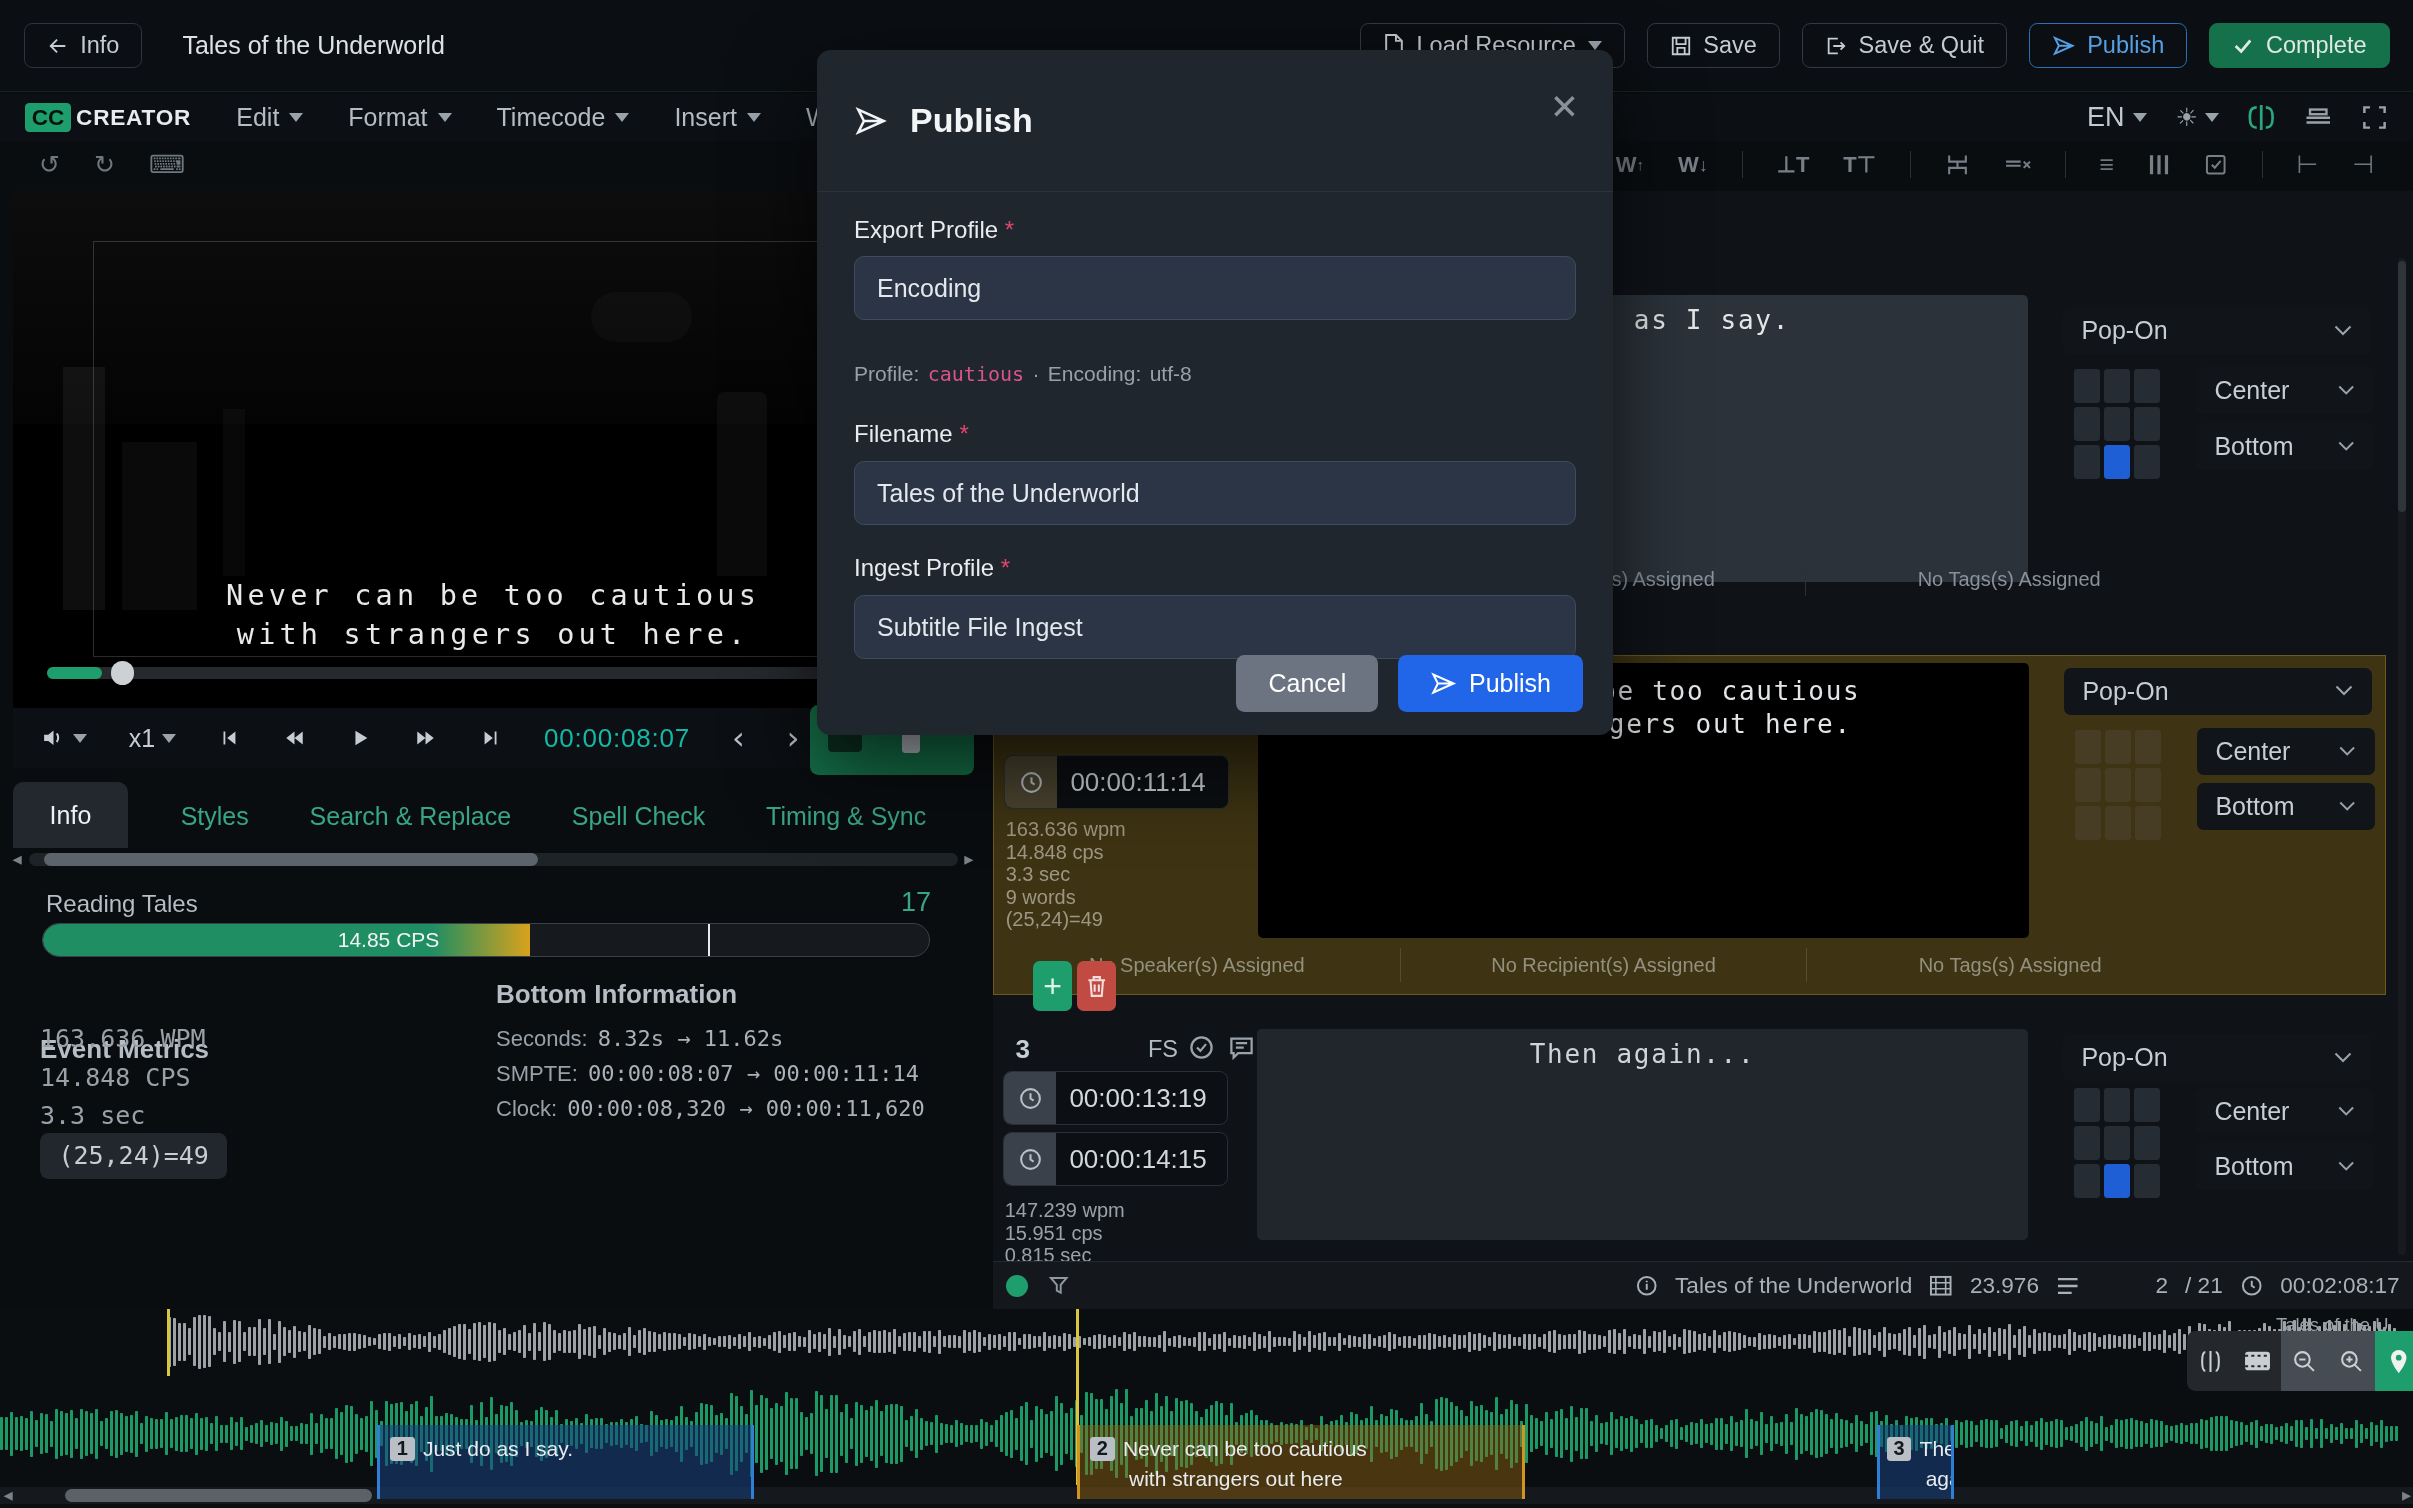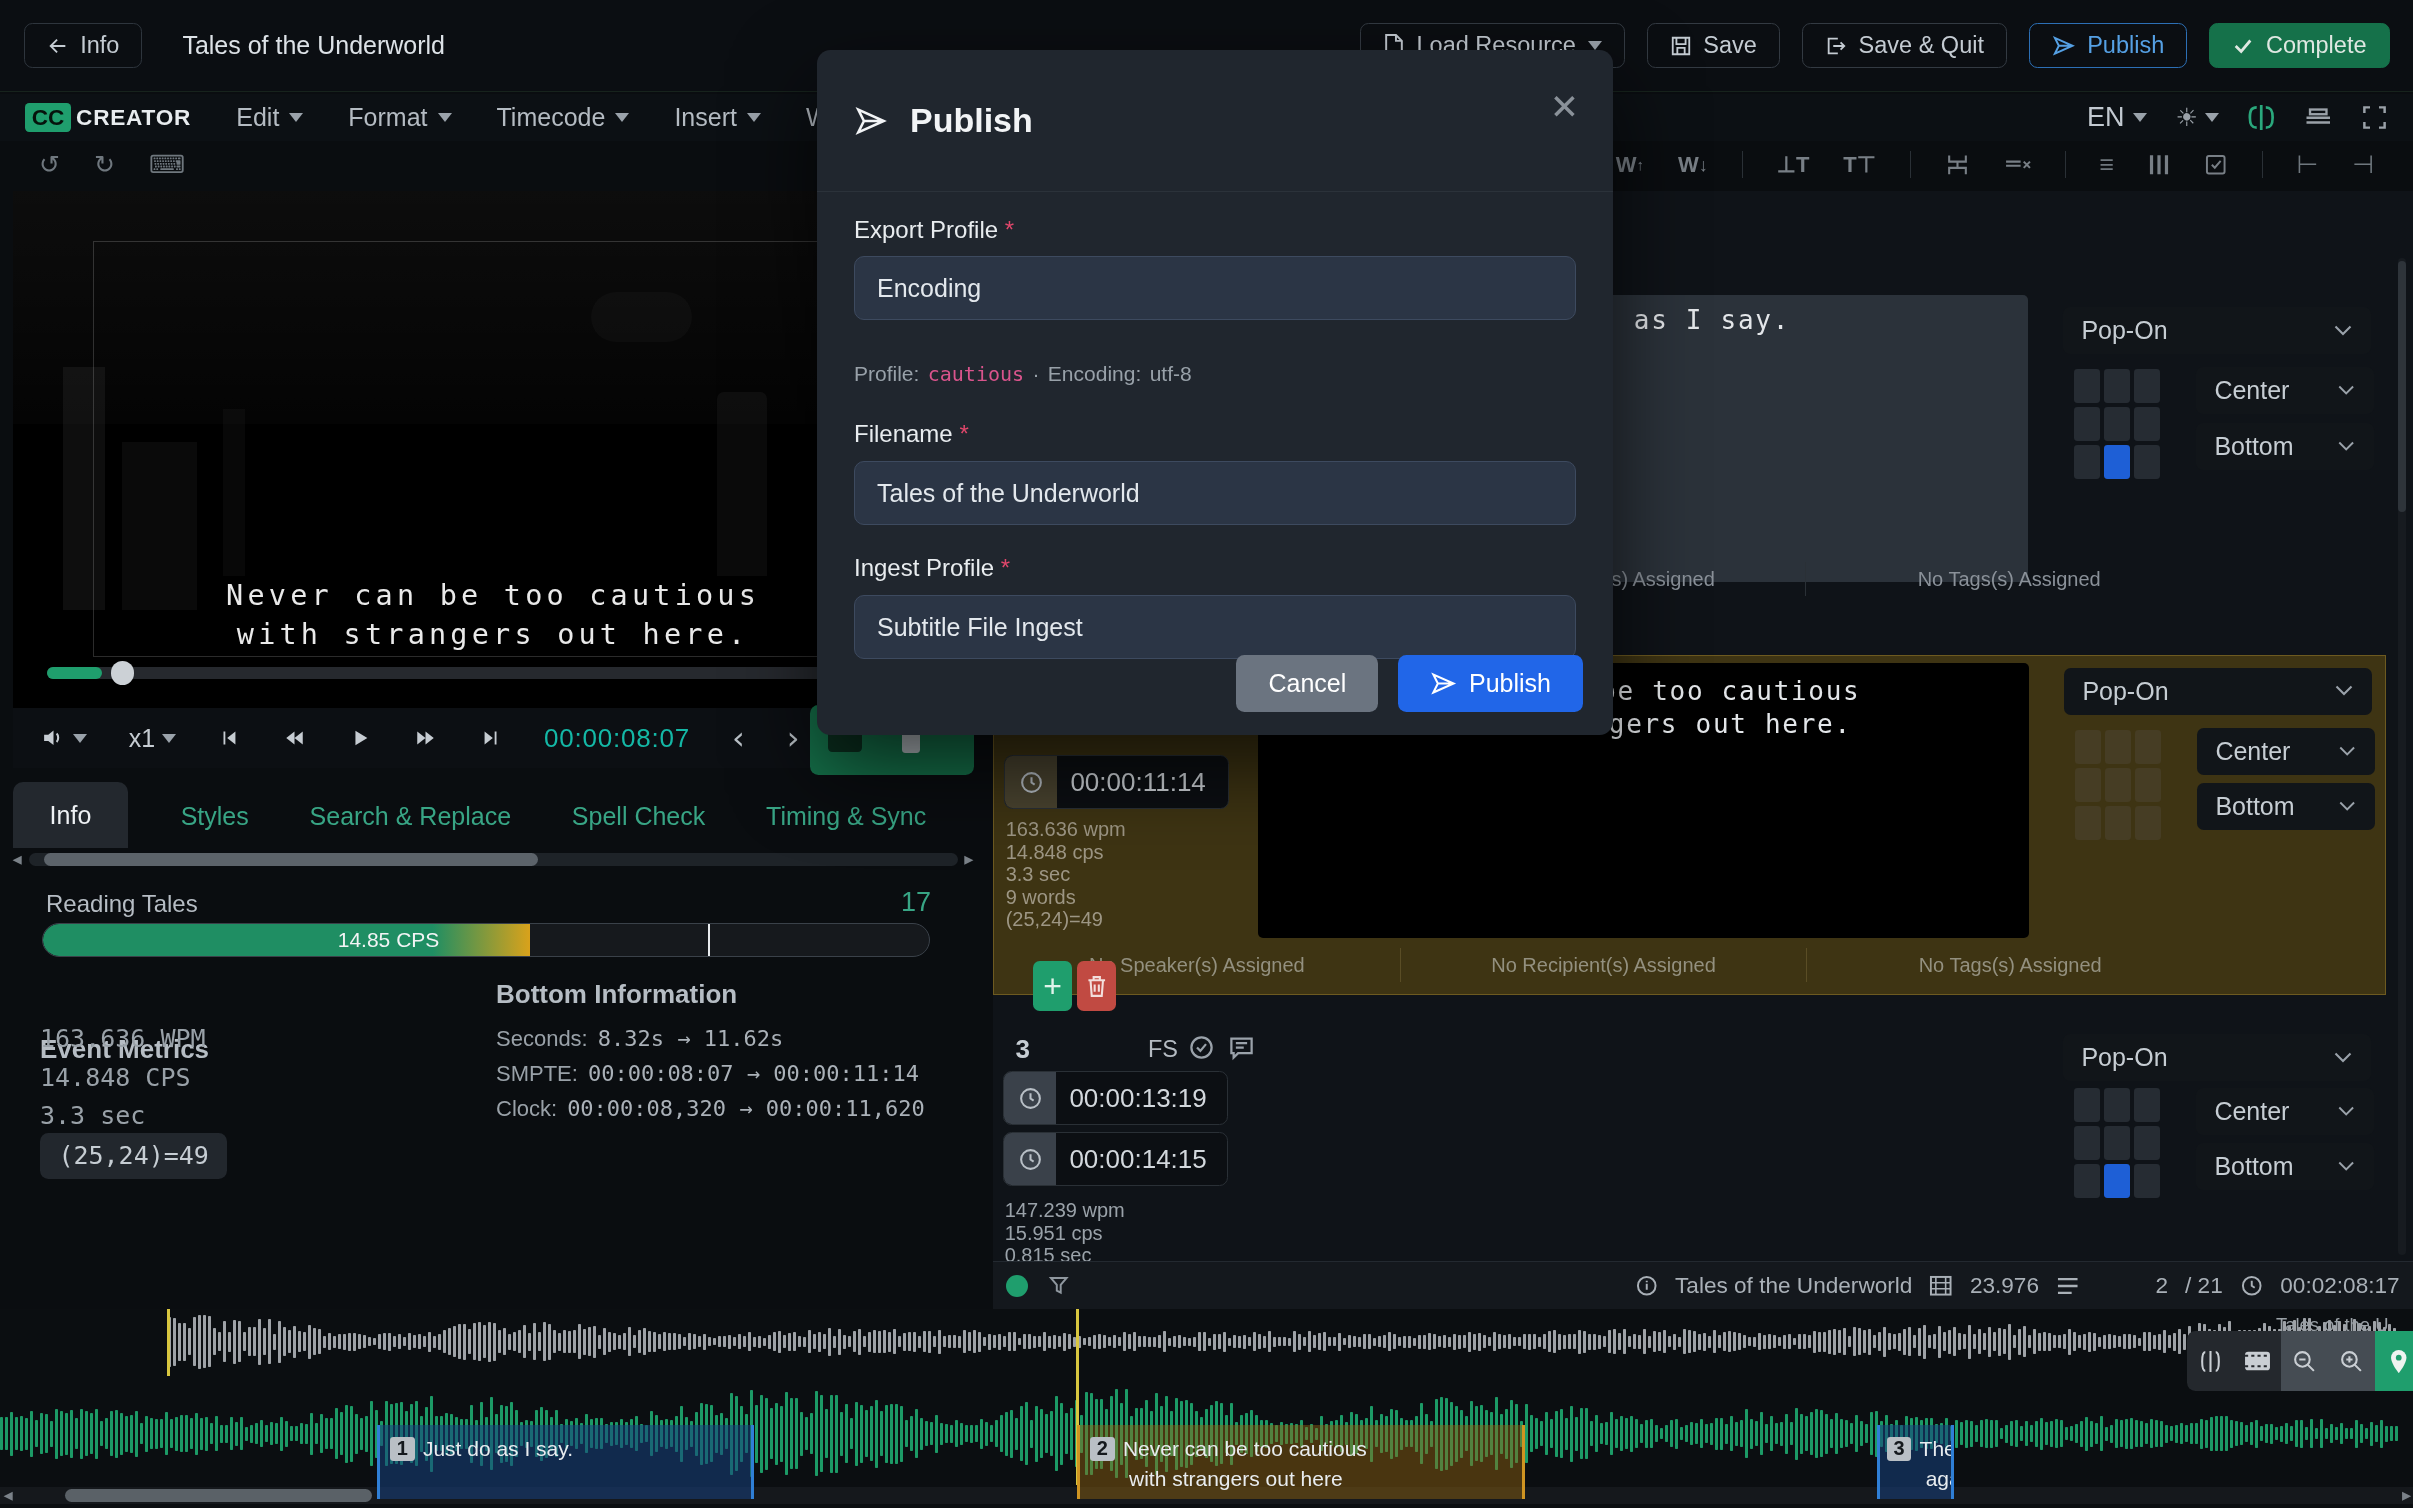--- a/index.html
+++ b/index.html
@@ -587,20 +587,23 @@
           </svg>
         </span>
       <span class="pt">00:00:14:15</span>
     </div>
     <div class="emet" style="left:11.7px;top:178px">
       <div>147.239 wpm</div>
         <div>15.951 cps</div>
         <div>0.815 sec</div>
 
     </div>
+    <div class="etb" style="left:264px;top:8.4px;width:771px;height:211px;background:#21262c">
+      <span style="color:#cfd4d9">Then again...</span>
+    </div>
     <div class="dd" style="left:1070px;top:13.4px;width:308px">
       <span>Pop-On</span>
       <svg width="20" height="13.4" viewBox="0 0 24 16">
           <path d="M3 3l9 9 9-9" fill="none" stroke="#9aa2aa" stroke-width="2.5"></path>
         </svg>
     </div>
     <div class="pgrid" style="left:1081px;top:67px">
       <i></i>
         <i></i>
         <i></i>

